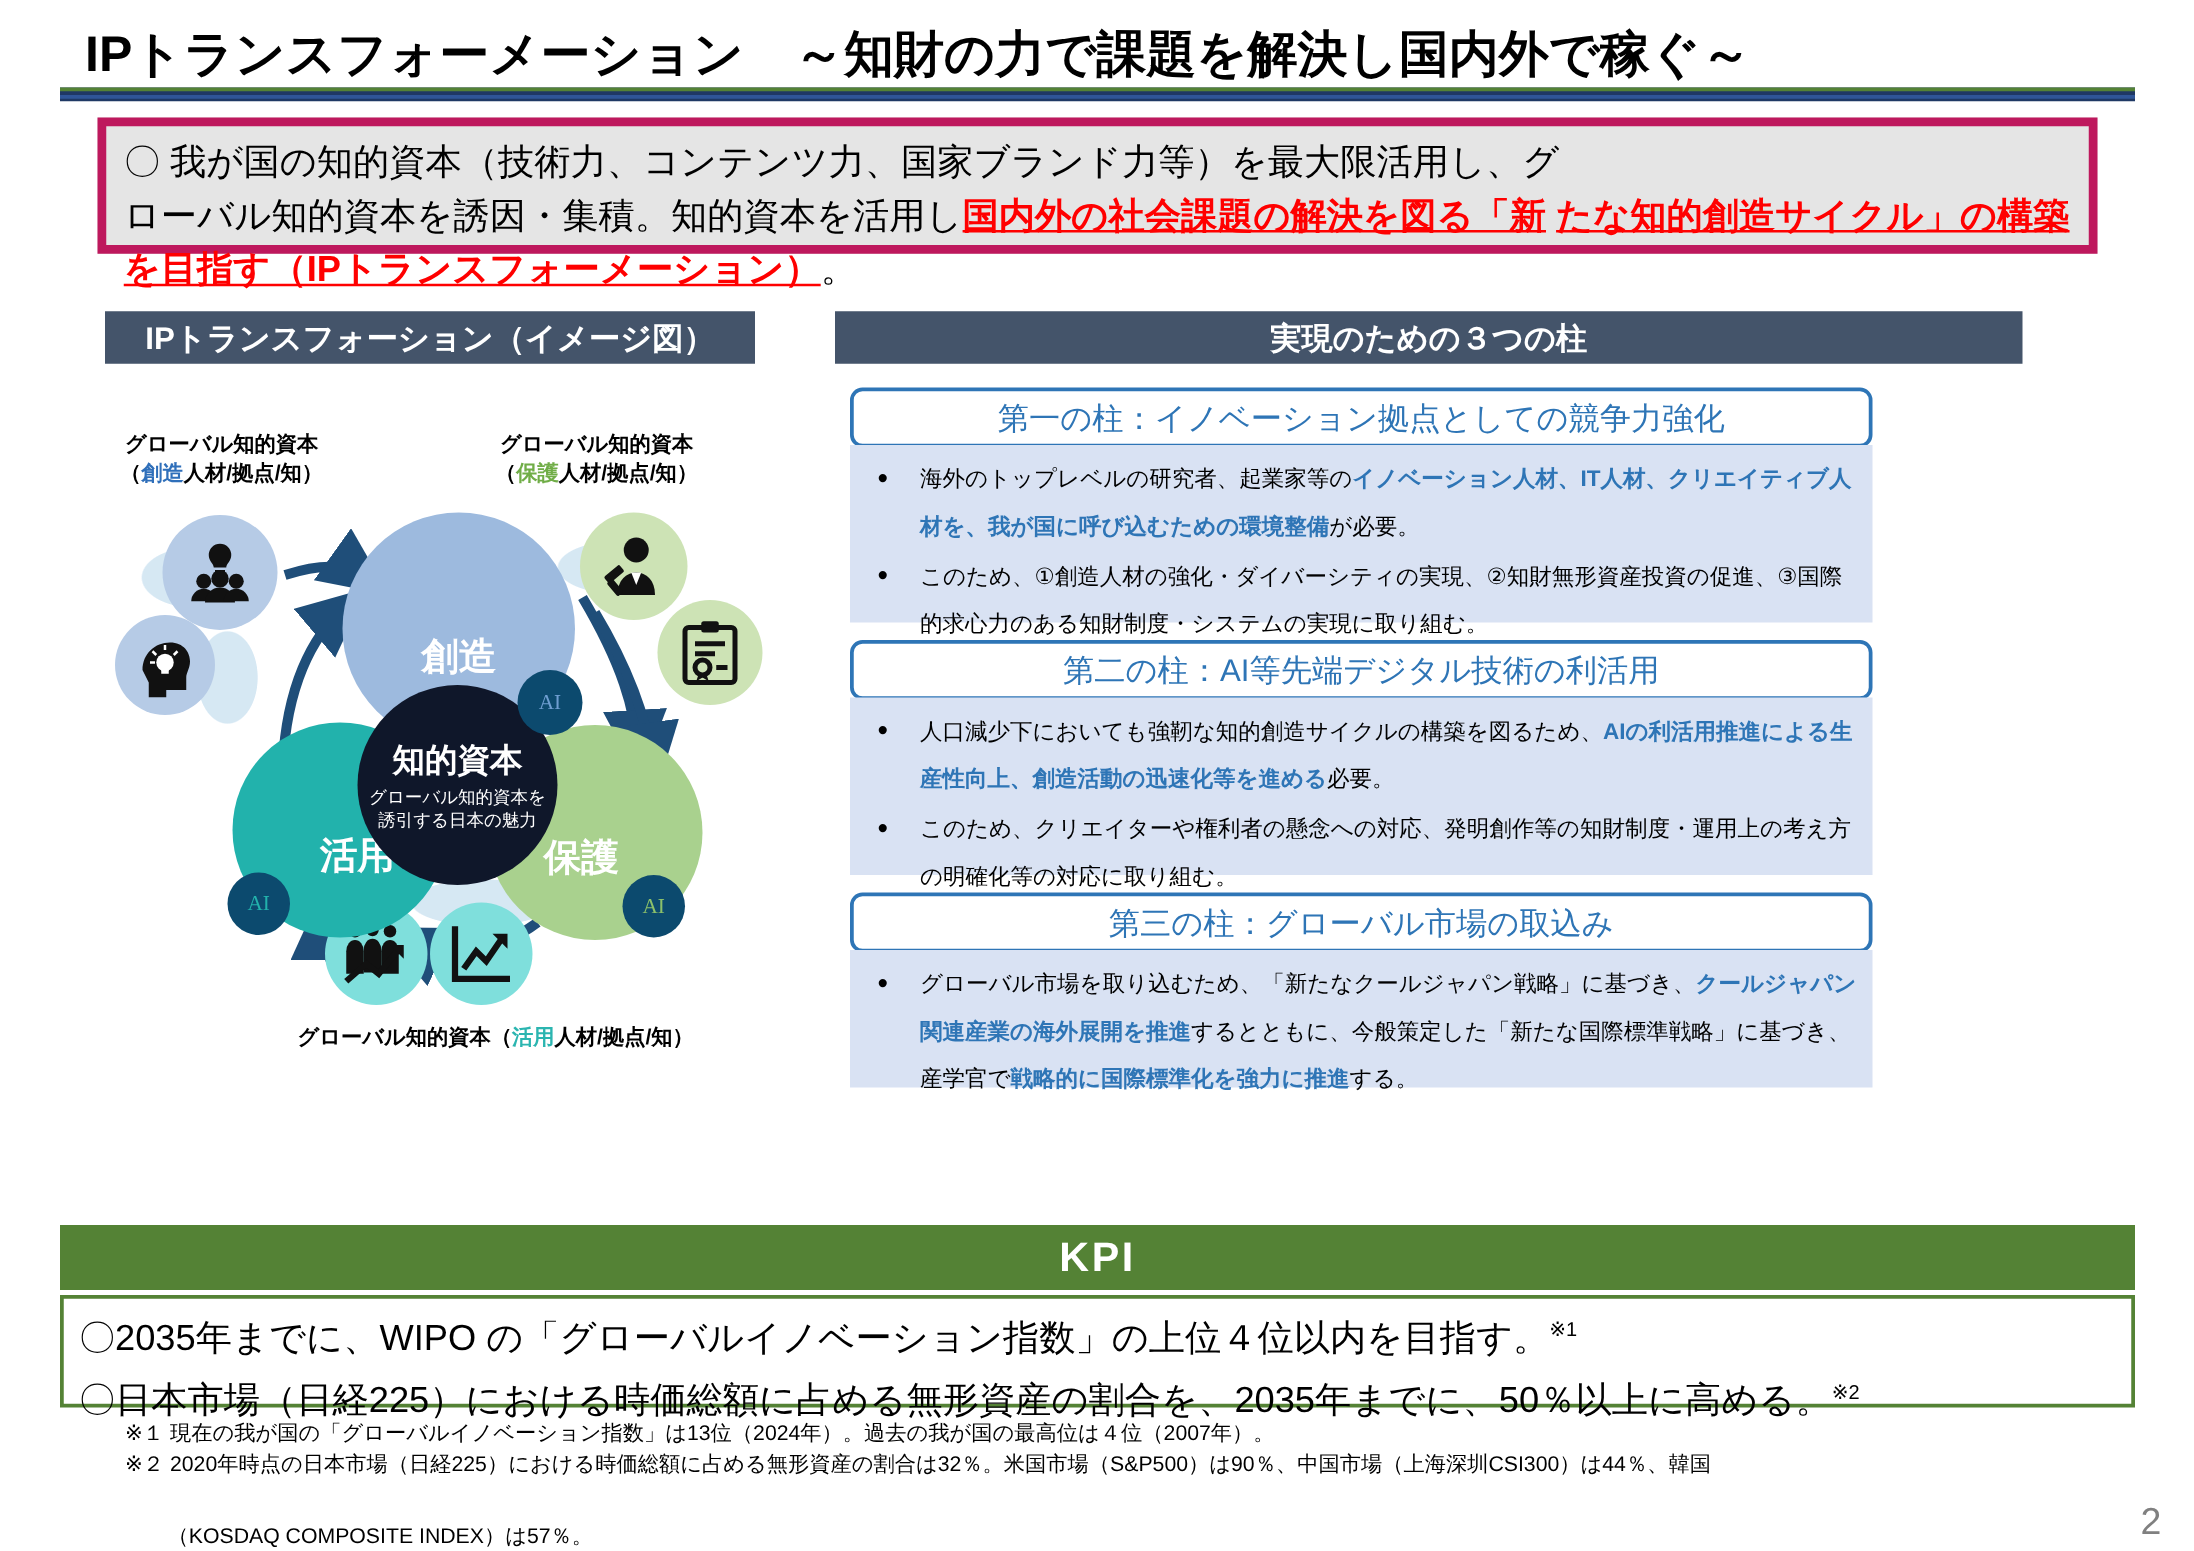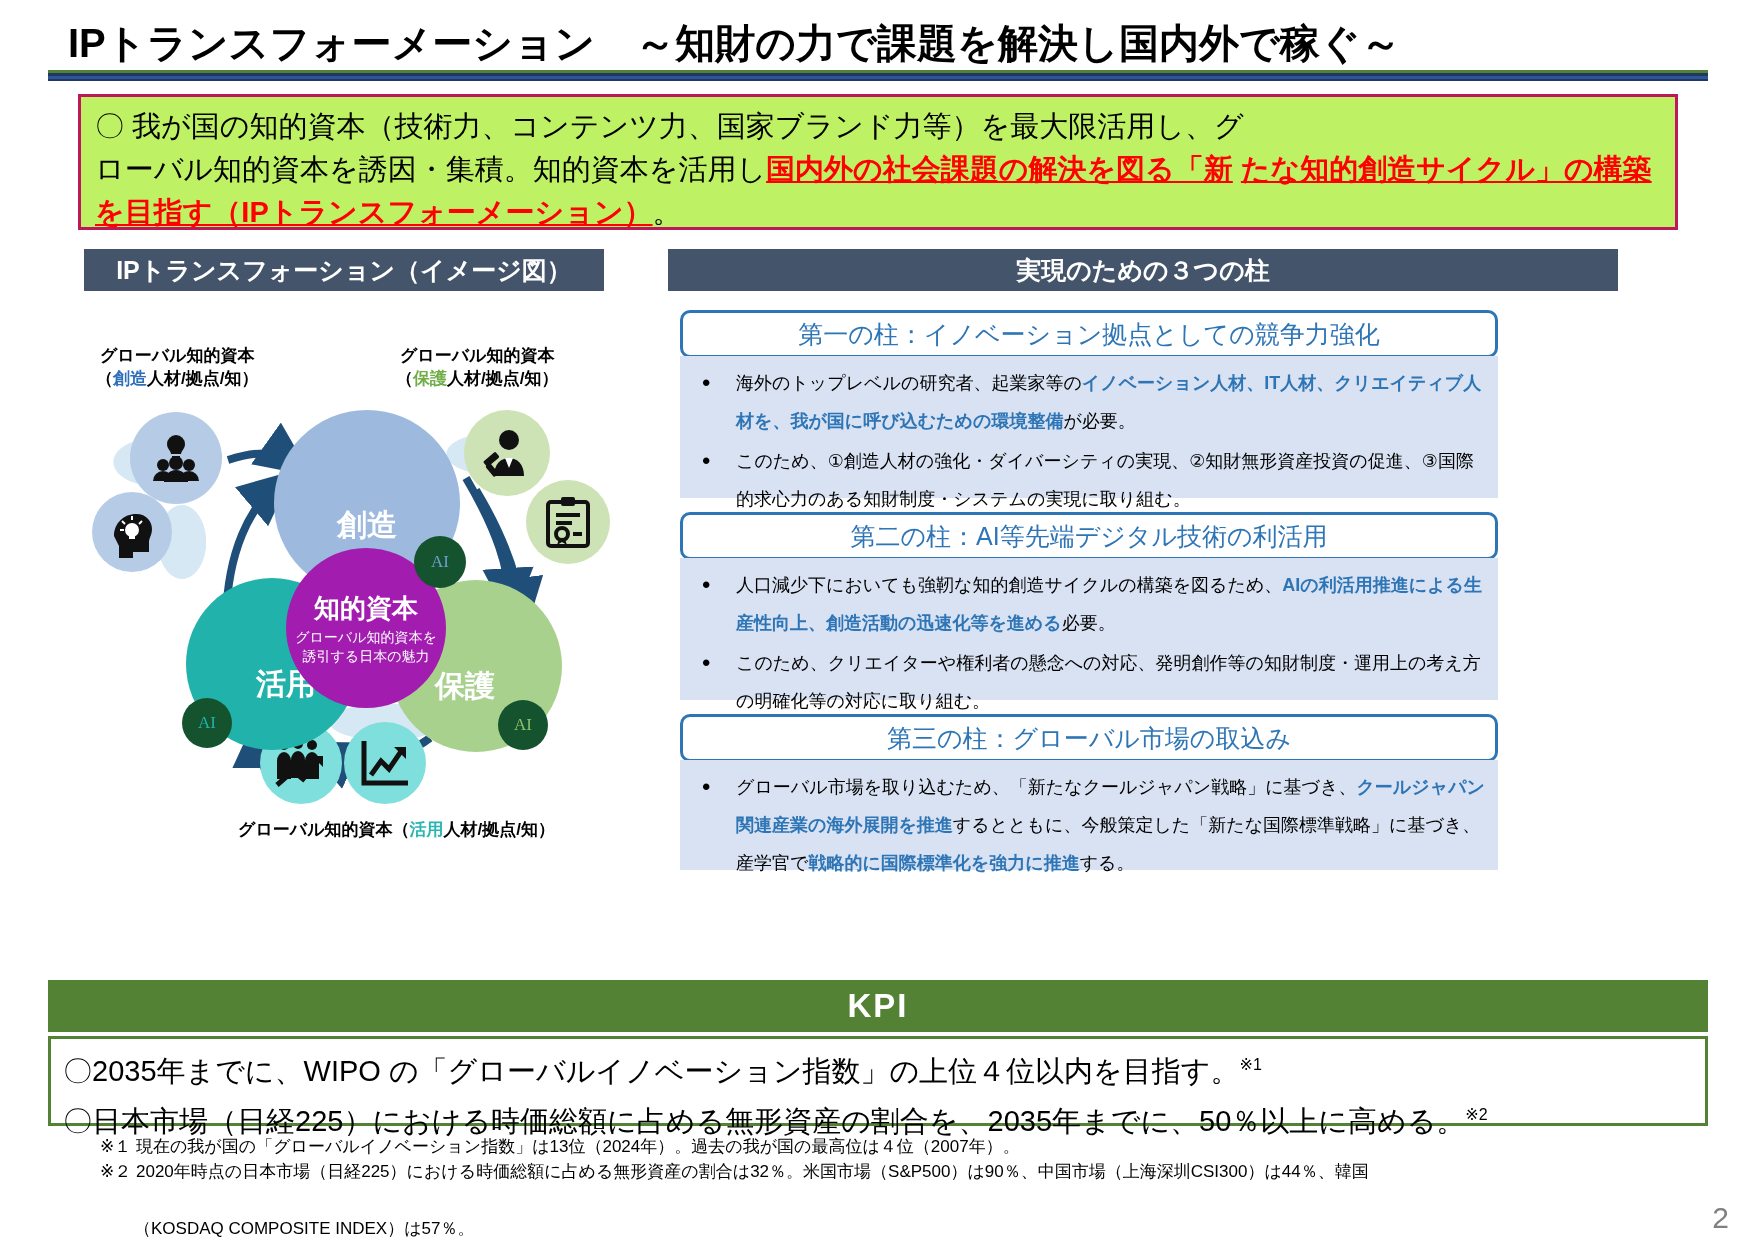--- a/index.html
+++ b/index.html
@@ -43,24 +43,24 @@
     height: 3px;
     background: #2f5597;
   }
 
   
   .lead-box {
     position: absolute;
     left: 78px;
     top: 94px;
     width: 1600px;
-    height: 136px;
-    border: 3px solid #be185d;
+    height: 109px;
+    border: 7px solid #be185d;
     box-sizing: border-box;
-    background: #bef264;
+    background: #e5e5e5;
   }
   .lead-text {
     position: absolute;
     left: 14px;
     top: 8px;
     width: 1570px;
     font-size: 29px;
     line-height: 43px;
     color: #000000;
     font-weight: normal;
@@ -128,27 +128,27 @@
 
   .bub { position: absolute; border-radius: 50%; display: flex; align-items: center; justify-content: center; }
   .bub-label { color: #ffffff; font-weight: bold; }
 
   #b-create  { left: 196px; top: 110px; width: 186px; height: 186px; background: #9dbade; }
   #b-create .bub-label  { font-size: 30px; margin-top: 44px; }
   #b-utilize { left: 108px; top: 278px; width: 172px; height: 172px; background: #22b2ac; }
   #b-utilize .bub-label { font-size: 30px; margin-top: 40px; margin-left: 28px; }
   #b-protect { left: 312px; top: 280px; width: 172px; height: 172px; background: #a9d18e; }
   #b-protect .bub-label { font-size: 30px; margin-top: 40px; margin-left: -22px; }
-  #b-core    { left: 208px; top: 248px; width: 160px; height: 160px; background: #a21caf; flex-direction: column; }
+  #b-core    { left: 208px; top: 248px; width: 160px; height: 160px; background: #0f172a; flex-direction: column; }
   #b-core .core-main { font-size: 26px; font-weight: bold; color: #fff; }
   #b-core .core-sub  { font-size: 14px; color: #fff; text-align: center; line-height: 19px; margin-top: 2px; }
 
   .ai-chip {
     position: absolute; border-radius: 50%;
-    background: #14532d;
+    background: #0c4a6e;
     display: flex; align-items: center; justify-content: center;
     font-size: 17px; font-family: "Liberation Serif", serif;
   }
   #ai-1 { left: 336px; top: 236px; width: 52px; height: 52px; color: #6f9ed1; }
   #ai-2 { left: 104px; top: 398px; width: 50px; height: 50px; color: #22b2ac; }
   #ai-3 { left: 420px; top: 400px; width: 50px; height: 50px; color: #8cc06a; }
 
   .icon-bub { position: absolute; border-radius: 50%; display: flex; align-items: center; justify-content: center; }
   #ic-people { left: 52px;  top: 112px; width: 92px;  height: 92px;  background: #b6cbe6; }
   #ic-head   { left: 14px;  top: 192px; width: 80px;  height: 80px;  background: #b6cbe6; }

